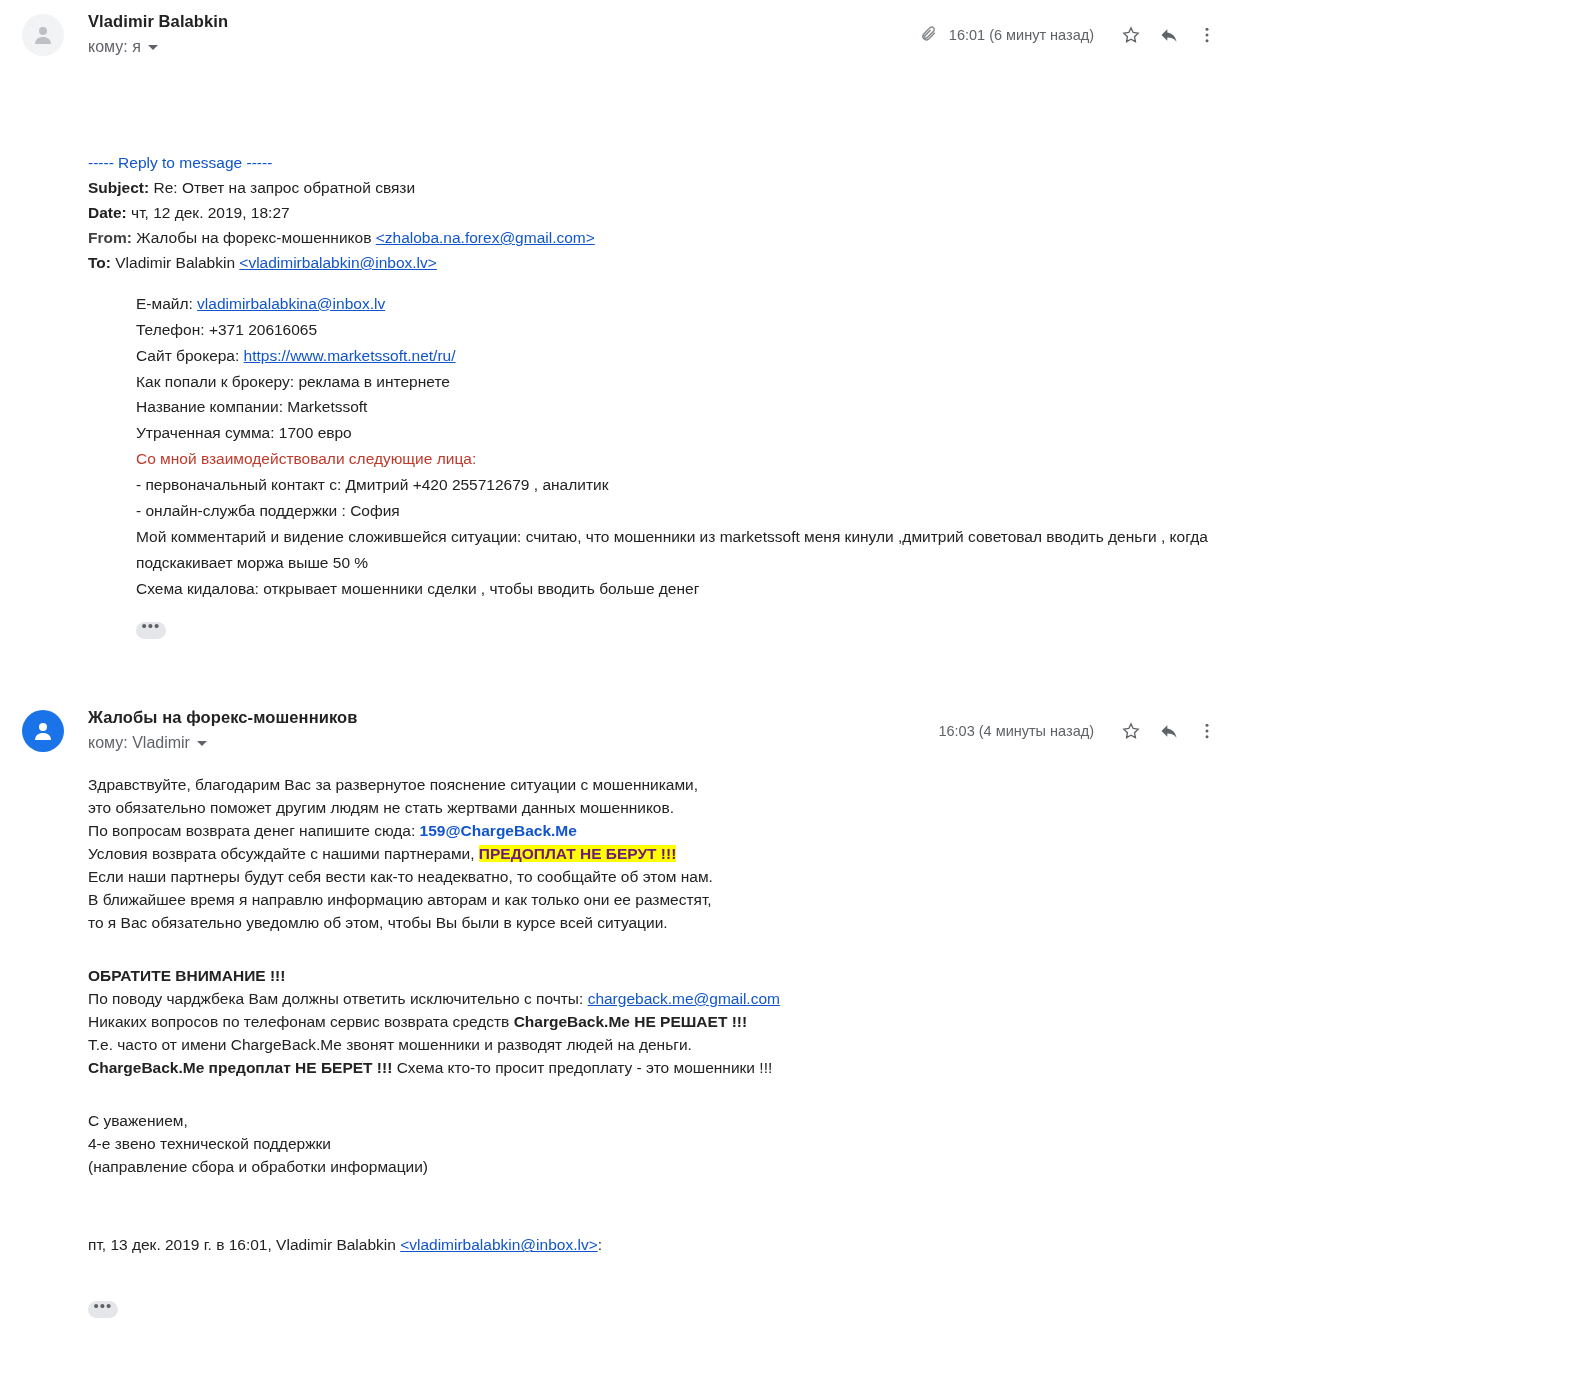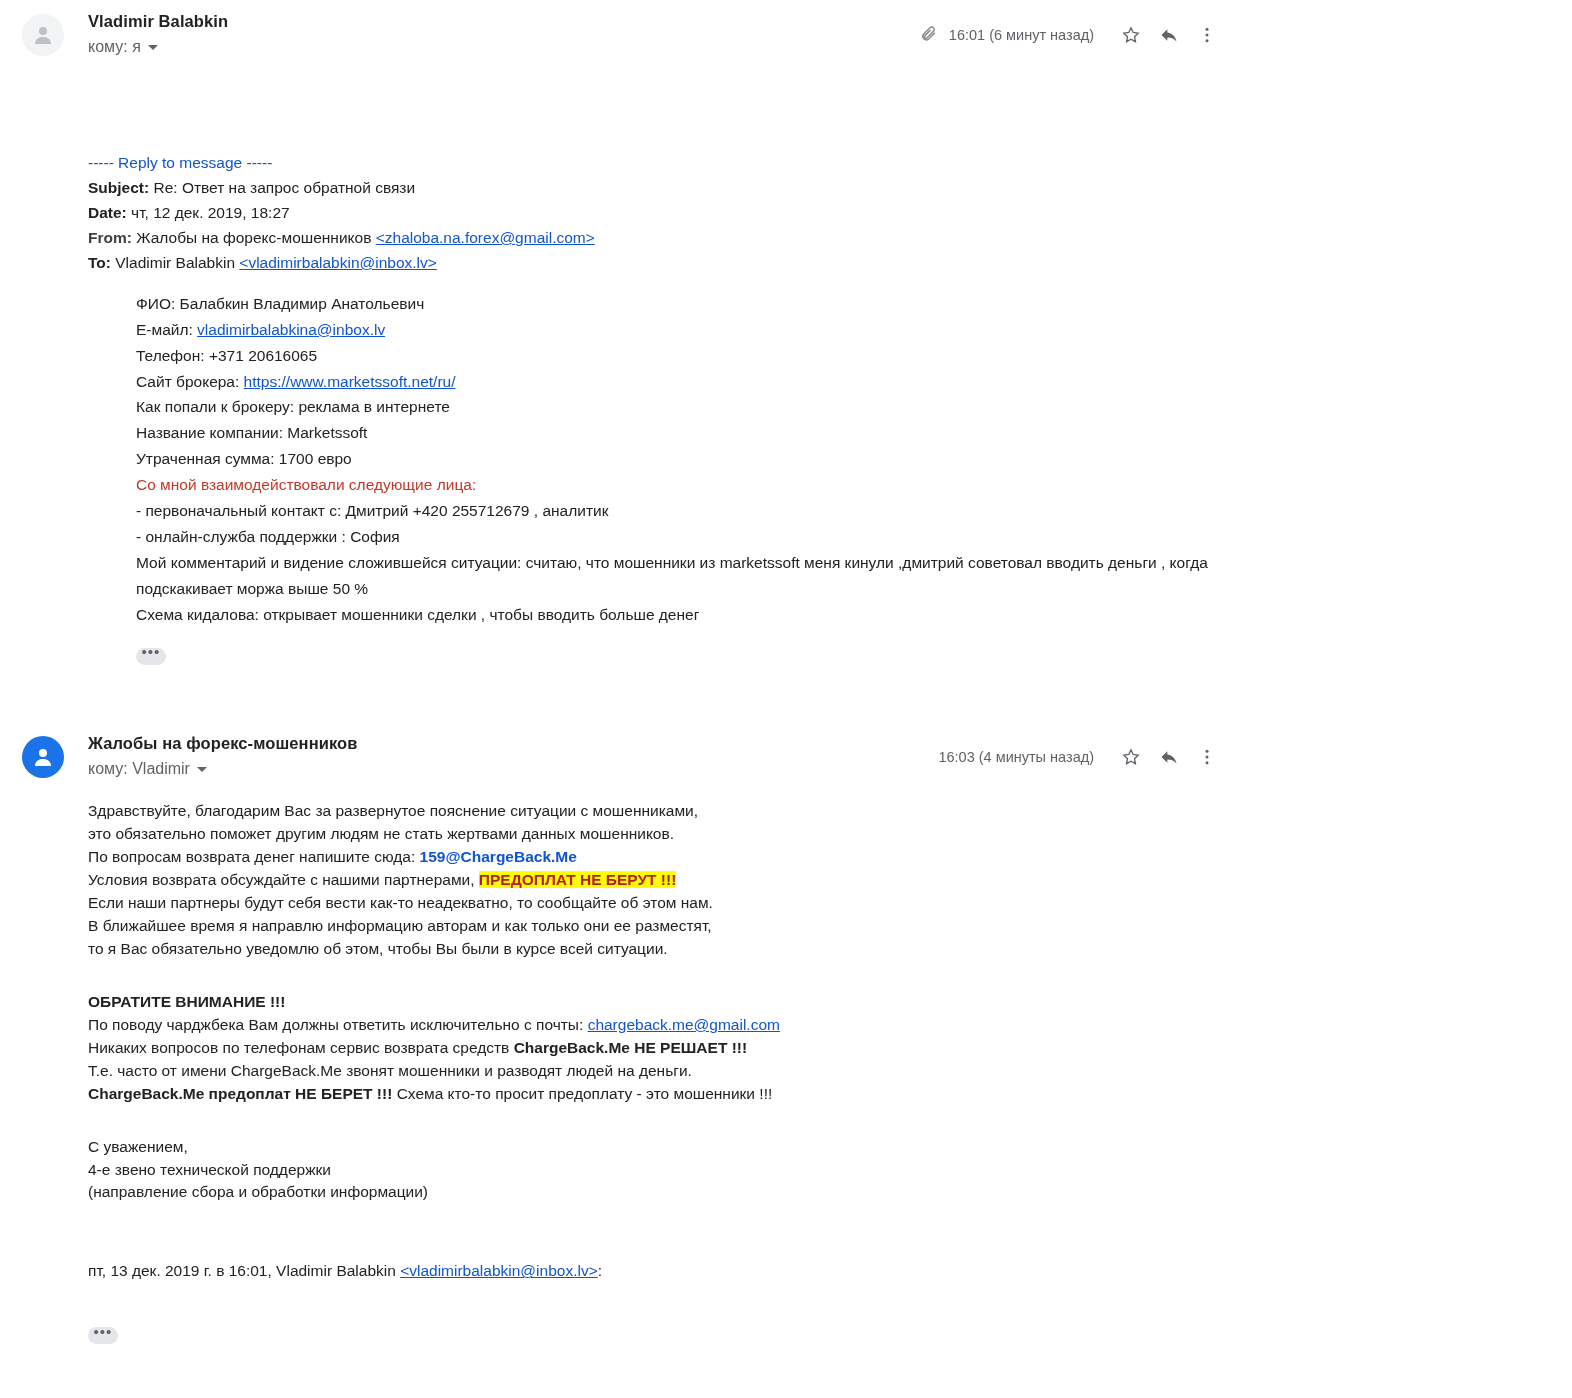--- a/index.html
+++ b/index.html
@@ -105,21 +105,21 @@
     color: #1155cc;
     text-decoration: underline;
     cursor: pointer;
   }
   .indent {
     padding-left: 48px;
     margin-top: 18px;
   }
   .indent .line { margin-bottom: 3px; }
   .red { color: #c0392b; }
-  .hl { background: #ffff00; font-weight: bold; color: #b91c1c; }
+  .hl { background: #ffff00; font-weight: bold; color: #701a75; }
   .bold { font-weight: bold; }
   .navy { color: #1155cc; font-weight: bold; }
 
   .dots {
     display: inline-flex;
     align-items: center;
     justify-content: center;
     width: 30px;
     height: 17px;
     background: #e4e6e9;
@@ -202,23 +202,20 @@
         <span class="link">&lt;zhaloba.na.forex@gmail.com&gt;</span>
       </div>
       <div class="quote-hdr-line">
         <span class="label-b">To:</span>
         <span>Vladimir Balabkin</span>
         <span class="link">&lt;vladimirbalabkin@inbox.lv&gt;</span>
       </div>
 
       <div class="indent">
         <div class="line">
-          <span>ФИО: </span><span>Балабкин Владимир Анатольевич</span>
-        </div>
-        <div class="line">
           <span>E-майл: </span><span class="link">vladimirbalabkina@inbox.lv</span>
         </div>
         <div class="line">
           <span>Телефон: </span><span>+371 20616065</span>
         </div>
         <div class="line">
           <span>Сайт брокера: </span><span class="link">https://www.marketssoft.net/ru/</span>
         </div>
         <div class="line">
           <span>Как попали к брокеру: </span><span>реклама в интернете</span>

